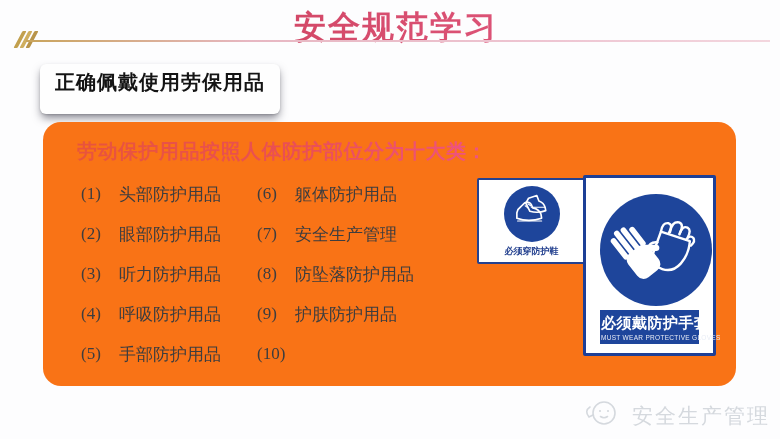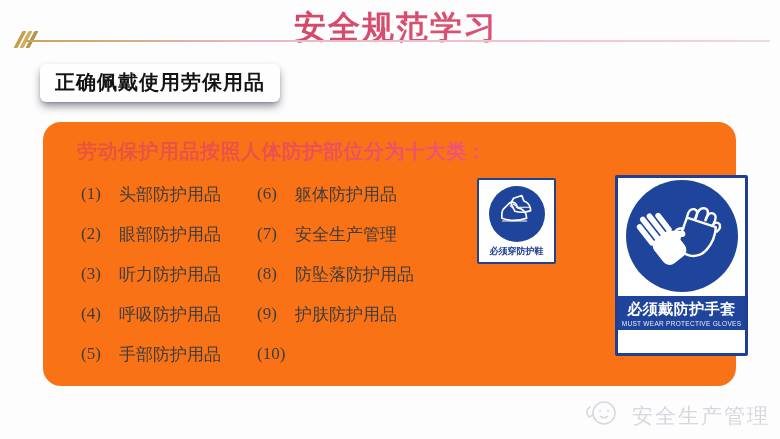--- a/index.html
+++ b/index.html
@@ -17,53 +17,53 @@
   .title { position:absolute; top:6px; left:6px; width:100%; text-align:center;
            font-size:32px; font-weight:bold; letter-spacing:2px; color:#d0415f; }
   @supports (-webkit-background-clip:text) {
     .title { background:linear-gradient(90deg,#c73b54,#e8608a);
              -webkit-background-clip:text; background-clip:text; -webkit-text-fill-color:transparent; }
   }
   .title-rule { position:absolute; top:40px; left:26px; width:744px; height:1.5px;
                 background:linear-gradient(90deg,#c9a45b,#e7b7c2 30%,#eec5d2 70%,#f3d6de); }
 
   .badge { position:absolute; left:40px; top:64px; background:#fefefe; border-radius:6px;
-           padding:5px 15px 6px 15px; font-size:20px; font-weight:bold; color:#141414;
+           padding:5px 15px 18px 15px; font-size:20px; font-weight:bold; color:#141414;
            letter-spacing:1px; box-shadow:0 5px 8px -1px rgba(45,45,62,.55), 0 1px 2px rgba(0,0,0,.15); }
 
   
   .card { position:absolute; left:43px; top:122px; width:693px; height:264px;
           background:#f97316; border-radius:18px; }
   .card-heading { position:absolute; left:34px; top:16px; font-size:20px; font-weight:bold;
                   letter-spacing:.5px; color:#e8513f; }
   @supports (-webkit-background-clip:text) {
     .card-heading { background:linear-gradient(90deg,#e8543c,#ea4f55 55%,#ee5386);
                     -webkit-background-clip:text; background-clip:text; -webkit-text-fill-color:transparent; }
   }
 
   .list { position:absolute; top:52px; list-style:none;
           font-family:"Liberation Serif", "DejaVu Serif", serif; font-size:17px; color:#3d3d3f; }
   .list.left  { left:38px; }
   .list.right { left:214px; }
   .list li { height:40px; display:flex; align-items:center; }
   .list .num { min-width:30px; margin-right:8px; }
 
   
-  .sign-small { position:absolute; left:434px; width:79px; background:#ffffff;
+  .sign-small { position:absolute; left:434px; width:109px; background:#ffffff;
                 border:2px solid #24418f; border-radius:2px;
                 display:flex; flex-direction:column; align-items:center; }
   .sign-small.s1 { top:56px;  height:86px; }
   .sign-small.s2 { top:150px; height:89px; }
   .sign-circle { width:56px; height:56px; border-radius:50%; background:#1e459b;
                  margin-top:6px; display:flex; align-items:center; justify-content:center; }
   .sign-small.s2 .sign-circle { width:58px; height:58px; }
   .sign-caption { font-size:9px; font-weight:bold; color:#24418f; margin-top:3px; white-space:nowrap; }
 
   .sign-large { position:absolute; left:540px; top:53px; width:133px; height:181px;
-                background:#ffffff; border:3px solid #1d3f96; border-radius:2px; padding:0;margin-left:32px; }
+                background:#ffffff; border:3px solid #1d3f96; border-radius:2px; padding:14px; }
   .sign-large .big-circle { width:112px; height:112px; border-radius:50%; background:#1e459b;
                             margin:2px auto 0 auto; display:flex; align-items:center; justify-content:center; }
   .sign-large .caption-block { margin-top:4px; background:#1e459b; padding:4px 1px 3px 1px; text-align:center; }
   .sign-large .cap-zh { color:#ffffff; font-size:15px; font-weight:bold; letter-spacing:.5px; white-space:nowrap; }
   .sign-large .cap-en { color:#e9edf6; font-size:6.5px; letter-spacing:.3px; margin-top:1px; white-space:nowrap; }
 
   
   .watermark { position:absolute; right:10px; top:399px; display:flex; align-items:center;
                color:#d5d9de; }
   .watermark .wm-text { font-size:21px; letter-spacing:2px; margin-left:12px; }

